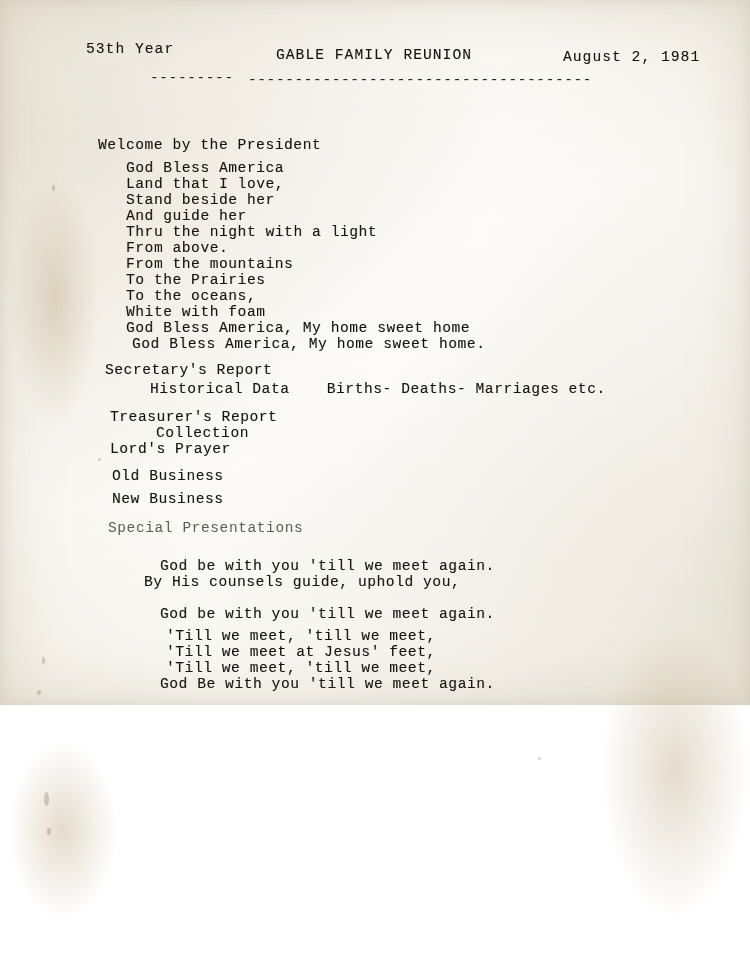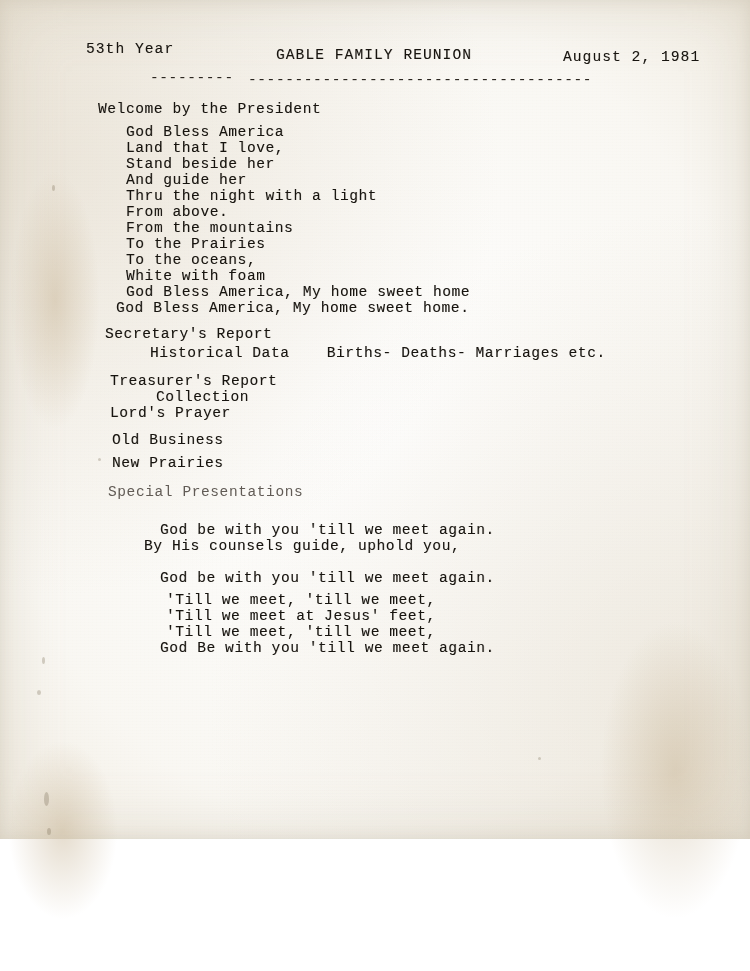--- a/index.html
+++ b/index.html
@@ -9,21 +9,21 @@
   }
   body {
     width: 750px;
     height: 971px;
     overflow: hidden;
     font-family: "Liberation Mono", "DejaVu Sans Mono", monospace;
   }
   #page {
     position: relative;
     width: 750px;
-    height: 839px;
+    height: 705px;
     background: #fbfaf7;
     background-image:
       radial-gradient(ellipse at 8% 20%, rgba(225,216,200,0.55) 0%, rgba(251,250,247,0) 45%),
       radial-gradient(ellipse at 95% 85%, rgba(226,218,203,0.5) 0%, rgba(251,250,247,0) 50%),
       radial-gradient(ellipse at 50% 50%, rgba(255,255,255,0.9) 0%, rgba(246,243,236,0.4) 70%, rgba(232,224,208,0.55) 100%);
     color: #1a1713;
   }
   .grain {
     position: absolute;
     inset: 0;
@@ -53,20 +53,21 @@
     color: #17140f;
     text-shadow: 0.4px 0.3px 0 rgba(40,34,26,0.30);
   }
   .hdr {
     font-size: 14.5px;
     letter-spacing: 1.1px;
   }
   .line {
     font-size: 14.5px;
     line-height: 17.4px;
+    margin-top: 36px;
   }
   .faint { color: #47403a; text-shadow: none; opacity: 0.85; }
   .rule {
     position: absolute;
     white-space: pre;
     font-family: "Liberation Mono", "DejaVu Sans Mono", monospace;
     font-size: 14.5px;
     letter-spacing: 0.6px;
     color: #2b2620;
   }
@@ -109,31 +110,31 @@
   <div class="typed line" style="left:126px; top:140px;">Land that I love,</div>
   <div class="typed line" style="left:126px; top:156px;">Stand beside her</div>
   <div class="typed line" style="left:126px; top:172px;">And guide her</div>
   <div class="typed line" style="left:126px; top:188px;">Thru the night with a light</div>
   <div class="typed line" style="left:126px; top:204px;">From above.</div>
   <div class="typed line" style="left:126px; top:220px;text-align:center;">From the mountains</div>
   <div class="typed line" style="left:126px; top:236px;">To the Prairies</div>
   <div class="typed line" style="left:126px; top:252px;">To the oceans,</div>
   <div class="typed line" style="left:126px; top:268px;">White with foam</div>
   <div class="typed line" style="left:126px; top:284px;">God Bless America, My home sweet home</div>
-  <div class="typed line" style="left:116px; top:300px;">God Bless America, My home sweet home.</div>
+  <div class="typed line" style="left:132px; top:300px;">God Bless America, My home sweet home.</div>
 
   <div class="typed line" style="left:105px; top:326px;">Secretary's Report</div>
   <div class="typed line" style="left:150px; top:345px;text-align:center;">Historical Data    Births- Deaths- Marriages etc.</div>
 
   <div class="typed line" style="left:110px; top:373px;">Treasurer's Report</div>
   <div class="typed line" style="left:156px; top:389px;">Collection</div>
   <div class="typed line" style="left:110px; top:405px;">Lord's Prayer</div>
 
   <div class="typed line" style="left:112px; top:432px;">Old Business</div>
-  <div class="typed line" style="left:112px; top:455px;">New Prairies</div>
+  <div class="typed line" style="left:112px; top:455px;">New Business</div>
 
   <div class="typed line faint" style="left:108px; top:484px;">Special Presentations</div>
 
   <div class="typed line" style="left:160px; top:522px;">God be with you 'till we meet again.</div>
   <div class="typed line" style="left:144px; top:538px;">By His counsels guide, uphold you,</div>
   <div class="typed line" style="left:160px; top:570px;">God be with you 'till we meet again.</div>
 
   <div class="typed line" style="left:166px; top:592px;">'Till we meet, 'till we meet,</div>
   <div class="typed line" style="left:166px; top:608px;">'Till we meet at Jesus' feet,</div>
   <div class="typed line" style="left:166px; top:624px;">'Till we meet, 'till we meet,</div>

